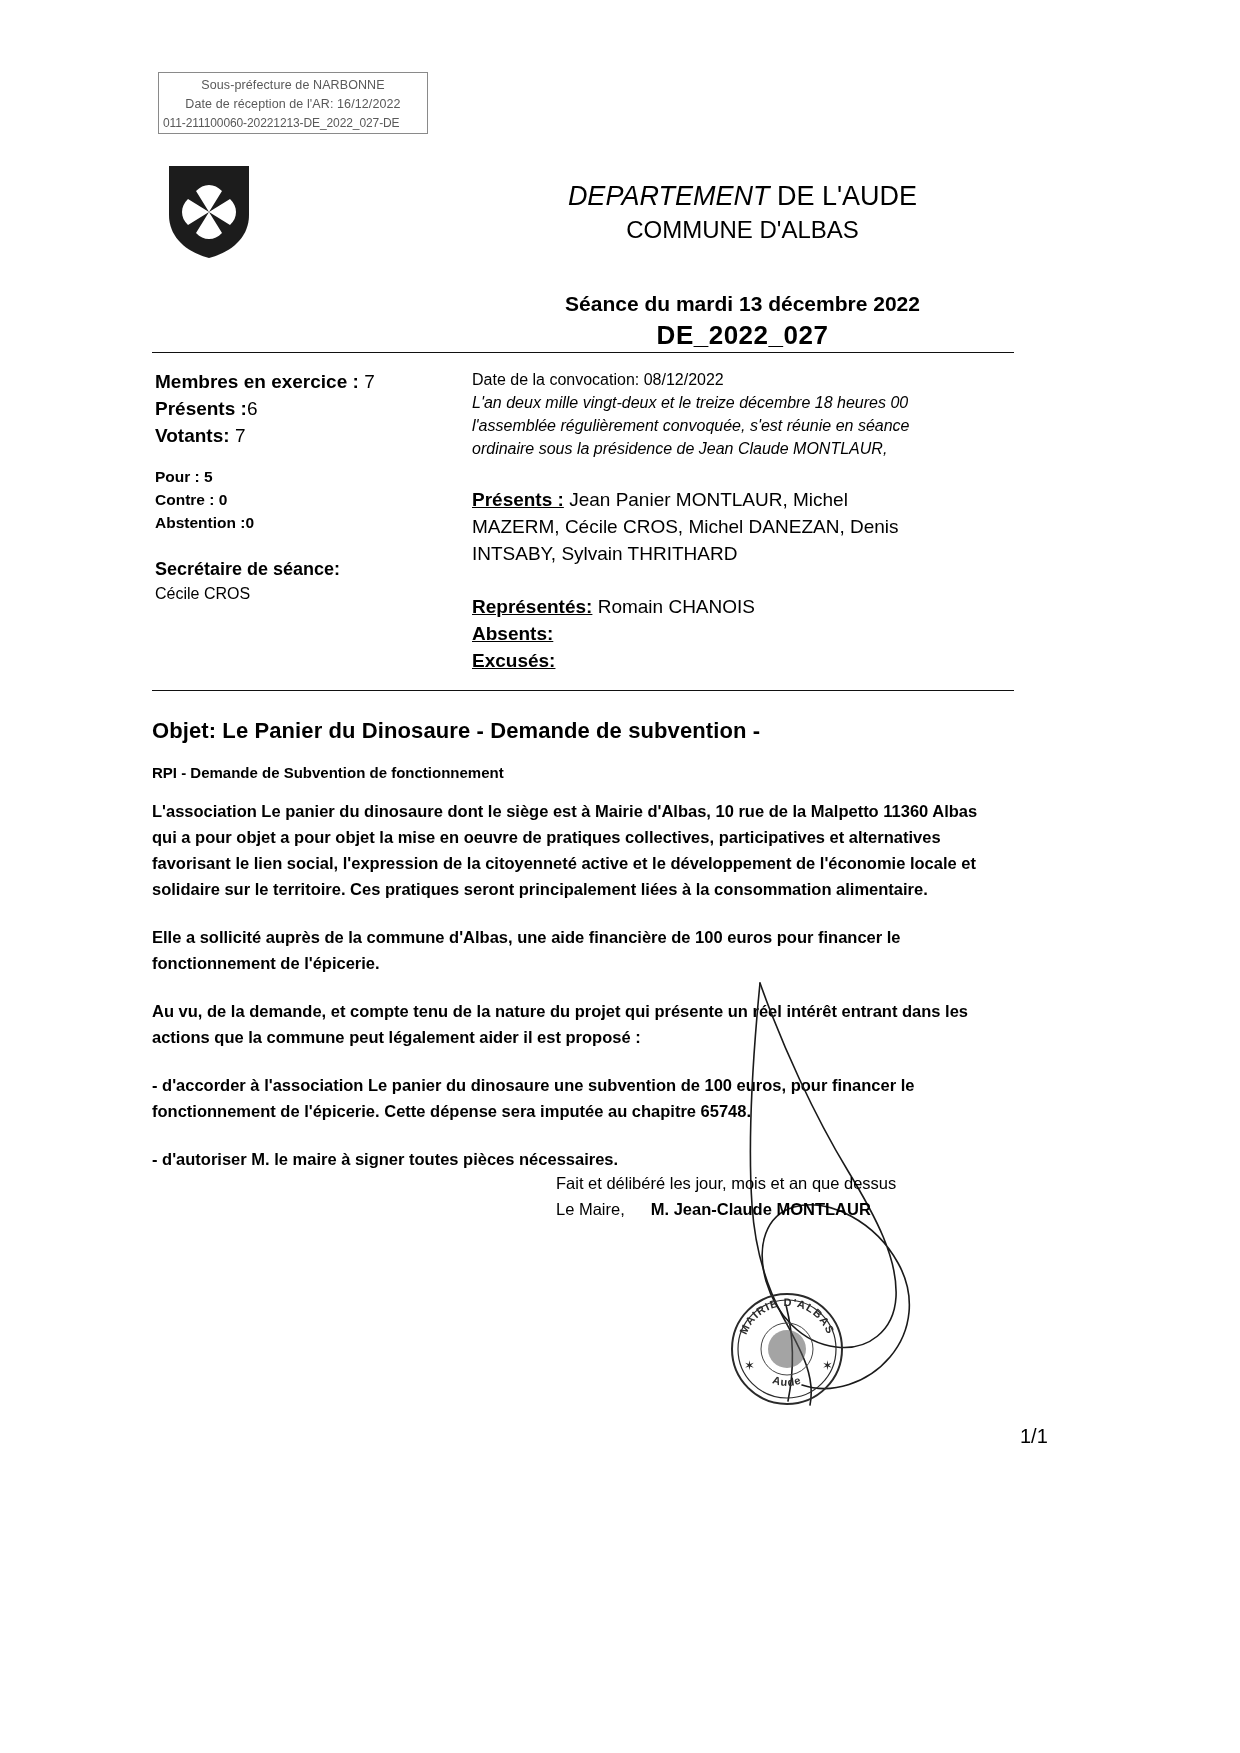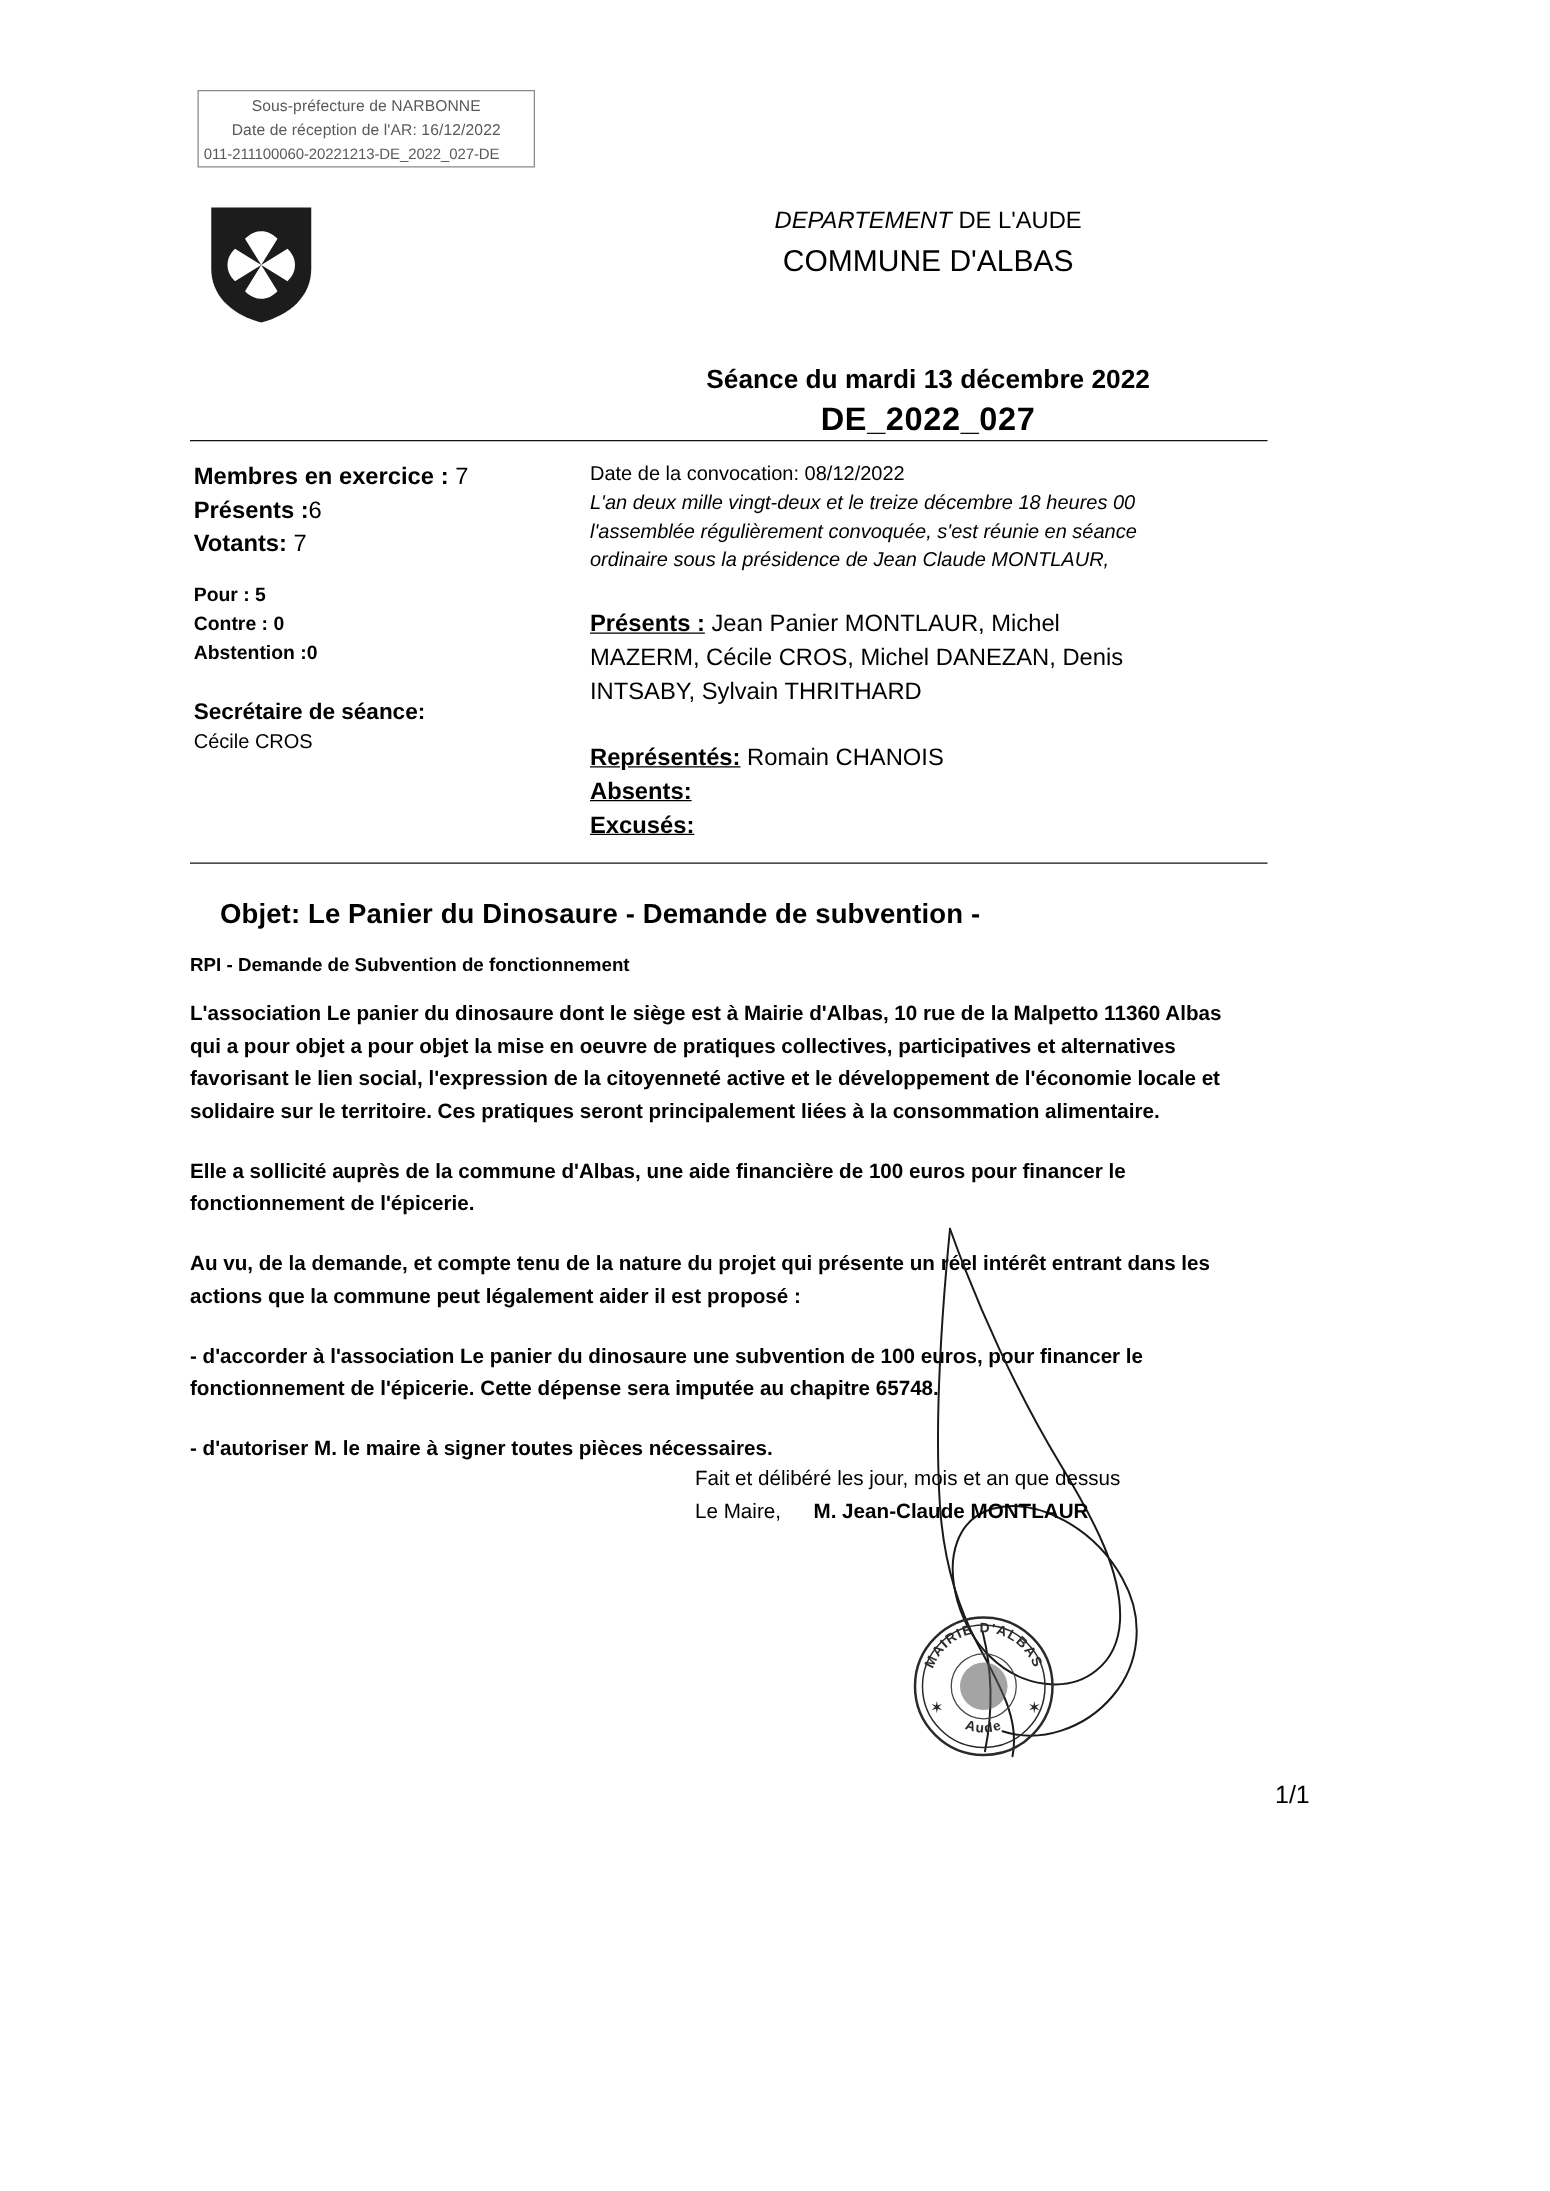--- a/index.html
+++ b/index.html
@@ -60,23 +60,24 @@
 
   
   .dept-block {
     position: absolute;
     left: 470px;
     top: 160px;
     width: 545px;
     text-align: center;
   }
   .dept-line1 {
-    font-size: 19px;
+    font-size: 27px;
     line-height: 33px;
     white-space: nowrap;
+    margin-top: 20px;
   }
   .dept-line1 .ital { font-style: italic; }
   .dept-line2 {
     font-size: 24px;
     line-height: 33px;
   }
 
   .seance-block {
     position: absolute;
     left: 470px;
@@ -165,21 +166,20 @@
   }
 
   
   .objet {
     position: absolute;
     left: 152px;
     top: 718px;
     font-size: 22px;
     font-weight: bold;
     letter-spacing: .1px;
-    margin-left: 24px;
   }
   .subobjet {
     position: absolute;
     left: 152px;
     top: 764px;
     font-size: 15px;
     font-weight: bold;
   }
   .body {
     position: absolute;

